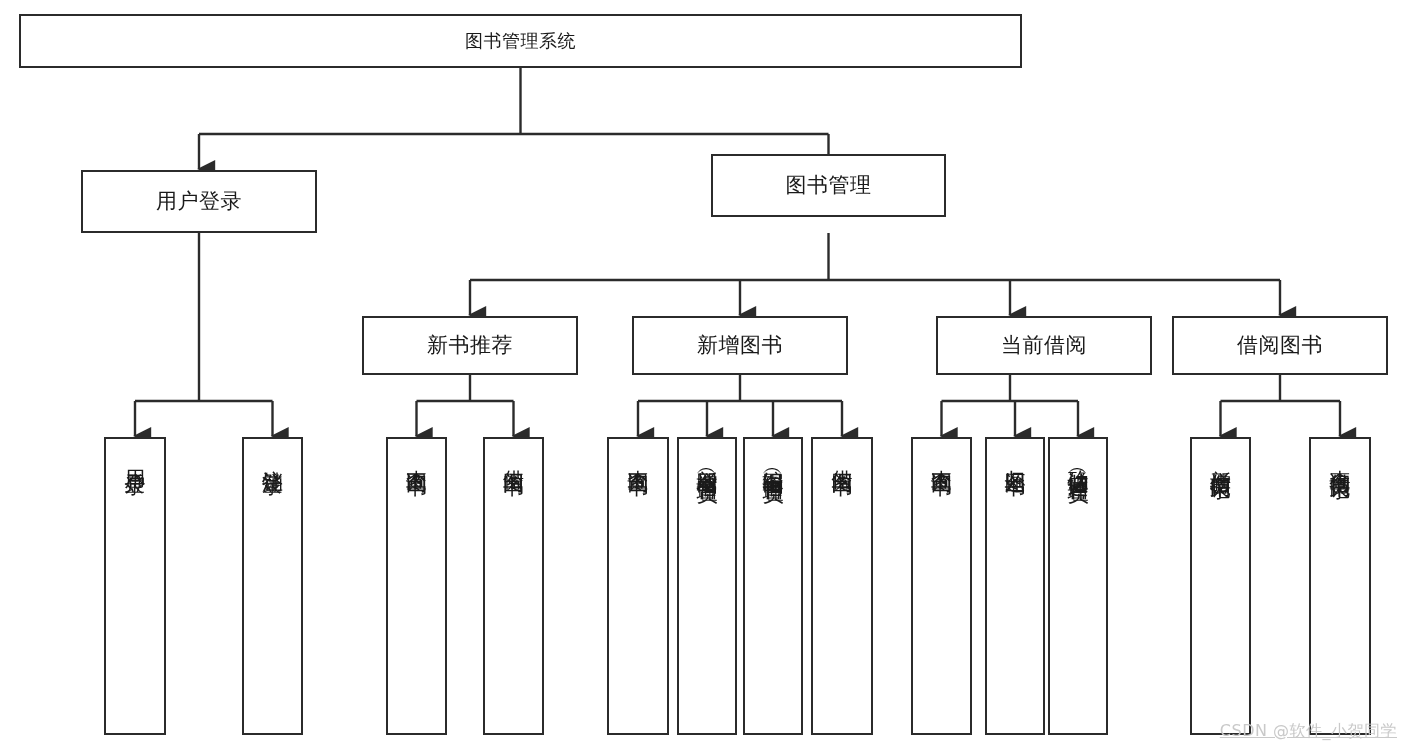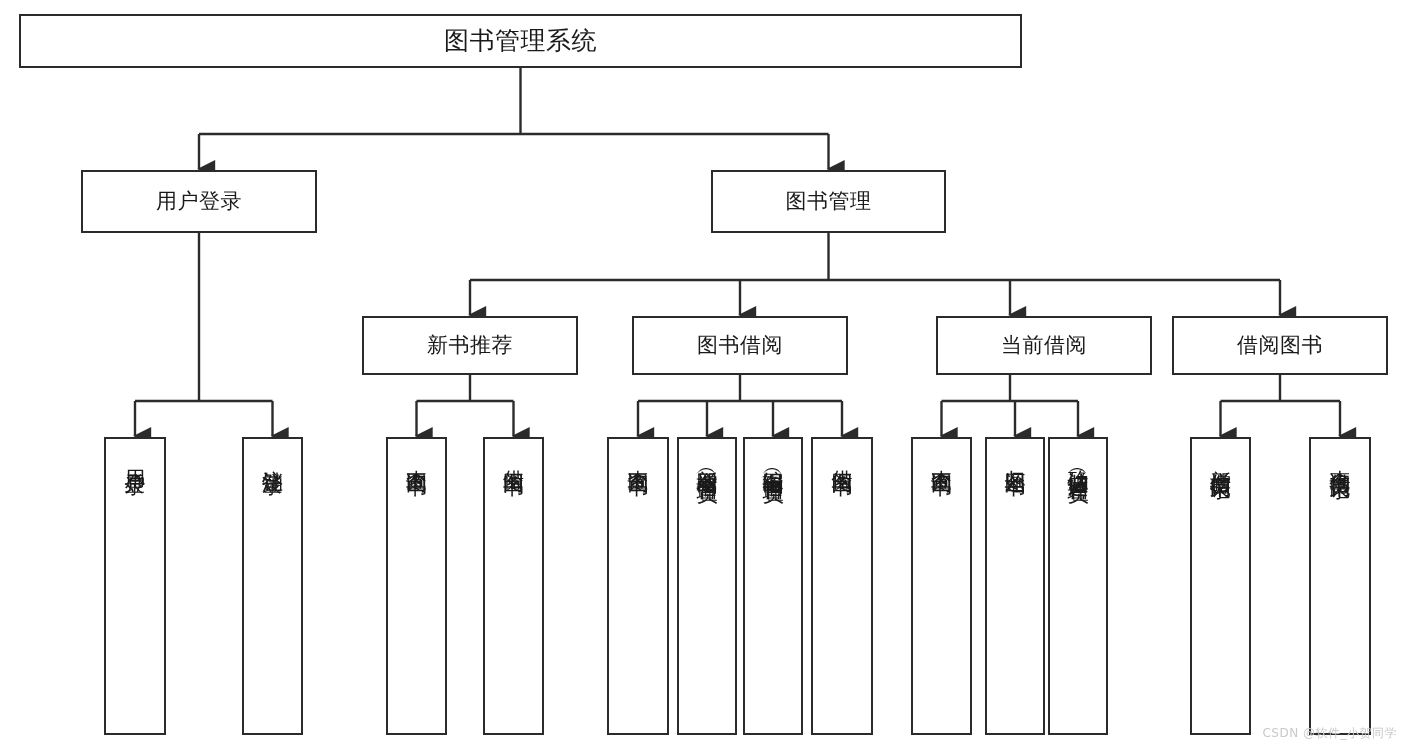--- a/index.html
+++ b/index.html
@@ -49,30 +49,31 @@
     align-items: flex-start;
     padding-top: 14px;
   }
   .node.vert .lbl {
     writing-mode: vertical-rl;
     text-orientation: upright;
     font-size: 21px;
     letter-spacing: 2px;
     line-height: 1.05;
   }
-  .node.root .lbl { font-size: 25px; }
+  .node.root .lbl { font-size: 18px; }
   #watermark {
     position: absolute;
     right: 8px;
     bottom: 5px;
-    font-size: 12px;
+    font-size: 16px;
     color: #c9c9c9;
     z-index: 5;
     white-space: nowrap;
     letter-spacing: 0.5px;
+    text-decoration: underline;
   }
 </style>
 </head>
 <body>
 
 <div id="canvas">
 
   <svg id="edges" viewBox="0 0 1405 747" width="1405" height="747">
     <defs>
       <marker id="arrow" viewBox="0 0 12 12" refX="6" refY="10" markerWidth="9" markerHeight="9" orient="auto-start-reverse">
@@ -116,29 +117,29 @@
       </g>
   </svg>
 
   <div class="node root horiz" style="left: 19px; top: 14px; width: 1003px; height: 54px;">
     <span class="lbl">图书管理系统</span>
   </div>
 
   <div class="node horiz" style="left: 81px; top: 170px; width: 236px; height: 63px;">
     <span class="lbl">用户登录</span>
   </div>
-  <div class="node horiz" style="left: 711px; top: 170px; width: 235px; height: 63px;">
+  <div class="node horiz" style="left: 711px; top: 154px; width: 235px; height: 63px;">
     <span class="lbl">图书管理</span>
   </div>
 
   <div class="node horiz" style="left: 362px; top: 316px; width: 216px; height: 59px;">
     <span class="lbl">新书推荐</span>
   </div>
   <div class="node horiz" style="left: 632px; top: 316px; width: 216px; height: 59px;">
-    <span class="lbl">图书借阅</span>
+    <span class="lbl">新增图书</span>
   </div>
   <div class="node horiz" style="left: 902px; top: 316px; width: 216px; height: 59px; margin-left: 34px;">
     <span class="lbl">当前借阅</span>
   </div>
   <div class="node horiz" style="left: 1172px; top: 316px; width: 216px; height: 59px;">
     <span class="lbl">借阅图书</span>
   </div>
 
   <div class="node vert" style="left: 104px; top: 437px; width: 62px; height: 298px;">
     <span class="lbl">用户登录</span>

